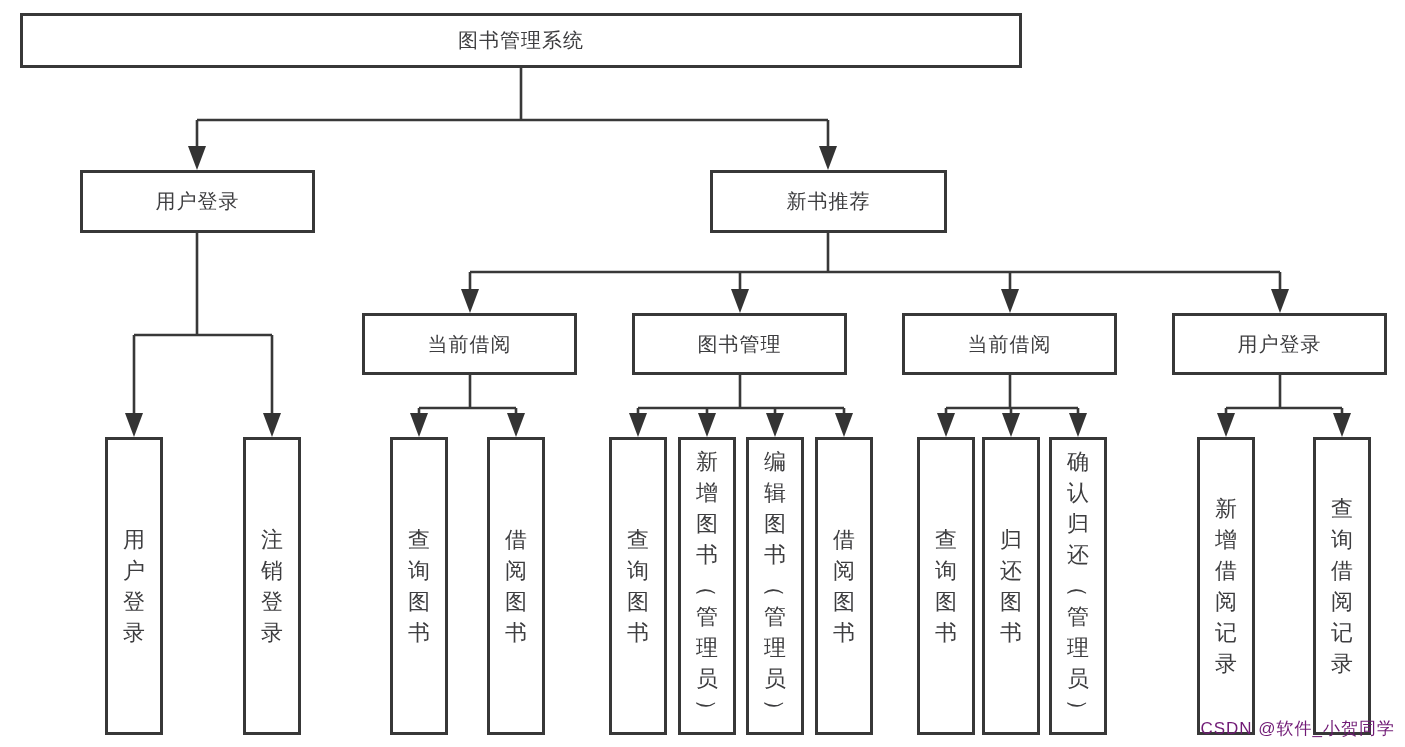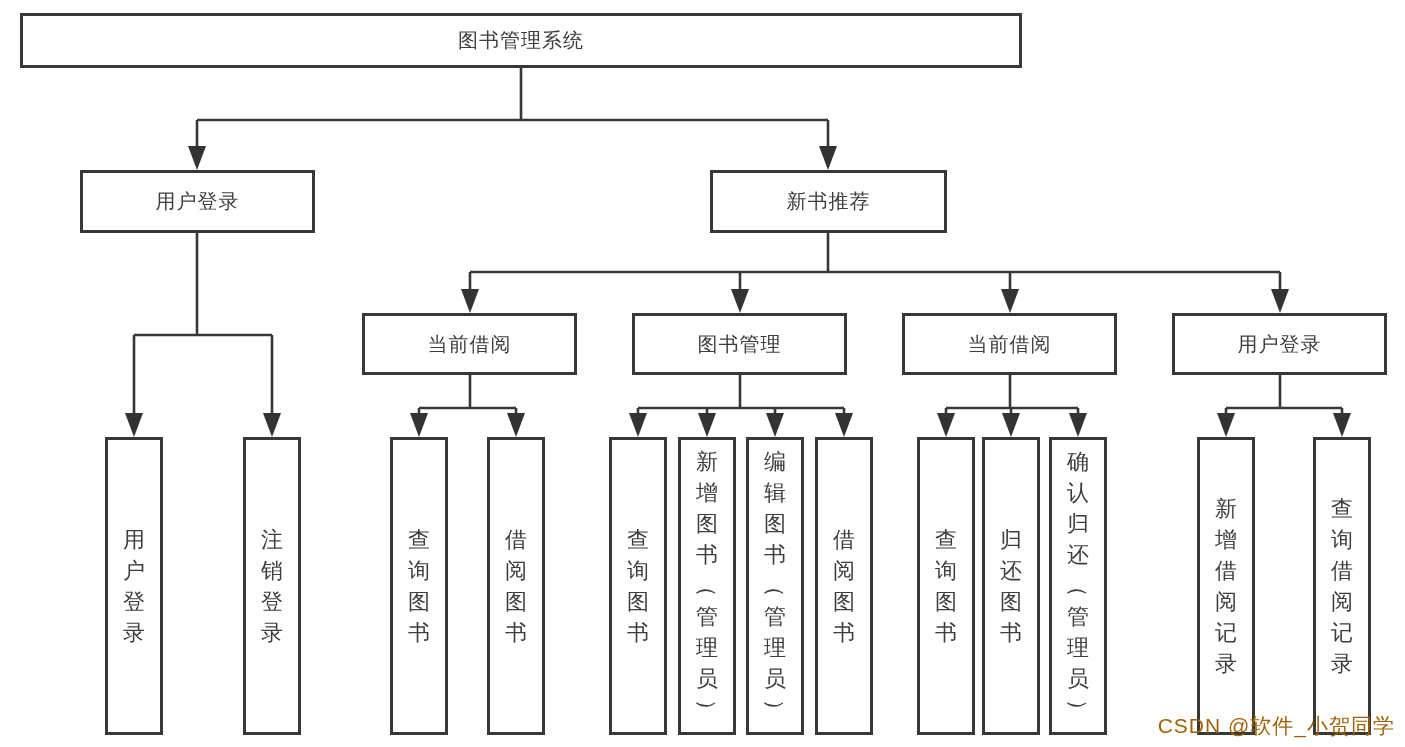--- a/index.html
+++ b/index.html
@@ -22,22 +22,22 @@
     top:437px;width:58px;height:298px;
   }
   .vtext{
     width:100%;height:100%;display:flex;flex-direction:column;
     align-items:center;justify-content:center;gap:9px;
     color:#3d3d3f;font-size:22px;line-height:22px;
   }
   .vchar{display:block;height:22px;line-height:22px;text-align:center;}
   .vchar.rot{transform:rotate(90deg);}
   .watermark{
-    position:absolute;right:10px;bottom:7px;color:#a16207;
-    font-size:21px;letter-spacing:1px;white-space:nowrap;margin-left:24px;
+    position:absolute;right:10px;bottom:7px;color:#701a75;
+    font-size:17px;letter-spacing:1px;white-space:nowrap;margin-left:24px;
   }
 </style>
 </head>
 <body>
 
 <div id="stage">
 
   <svg class="wires" viewBox="0 0 1405 747" xmlns="http://www.w3.org/2000/svg">
     <g stroke="#383838" stroke-width="2.6" fill="none">
 

